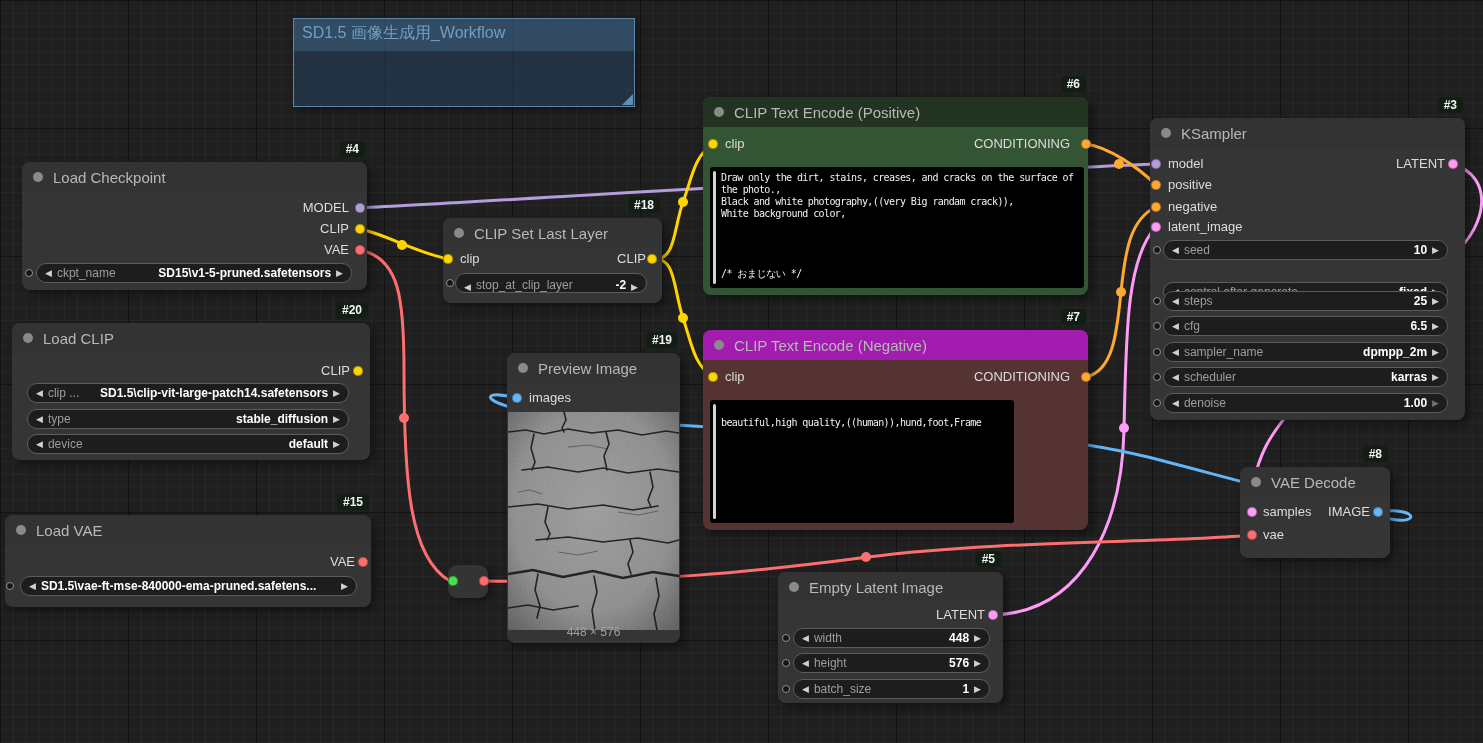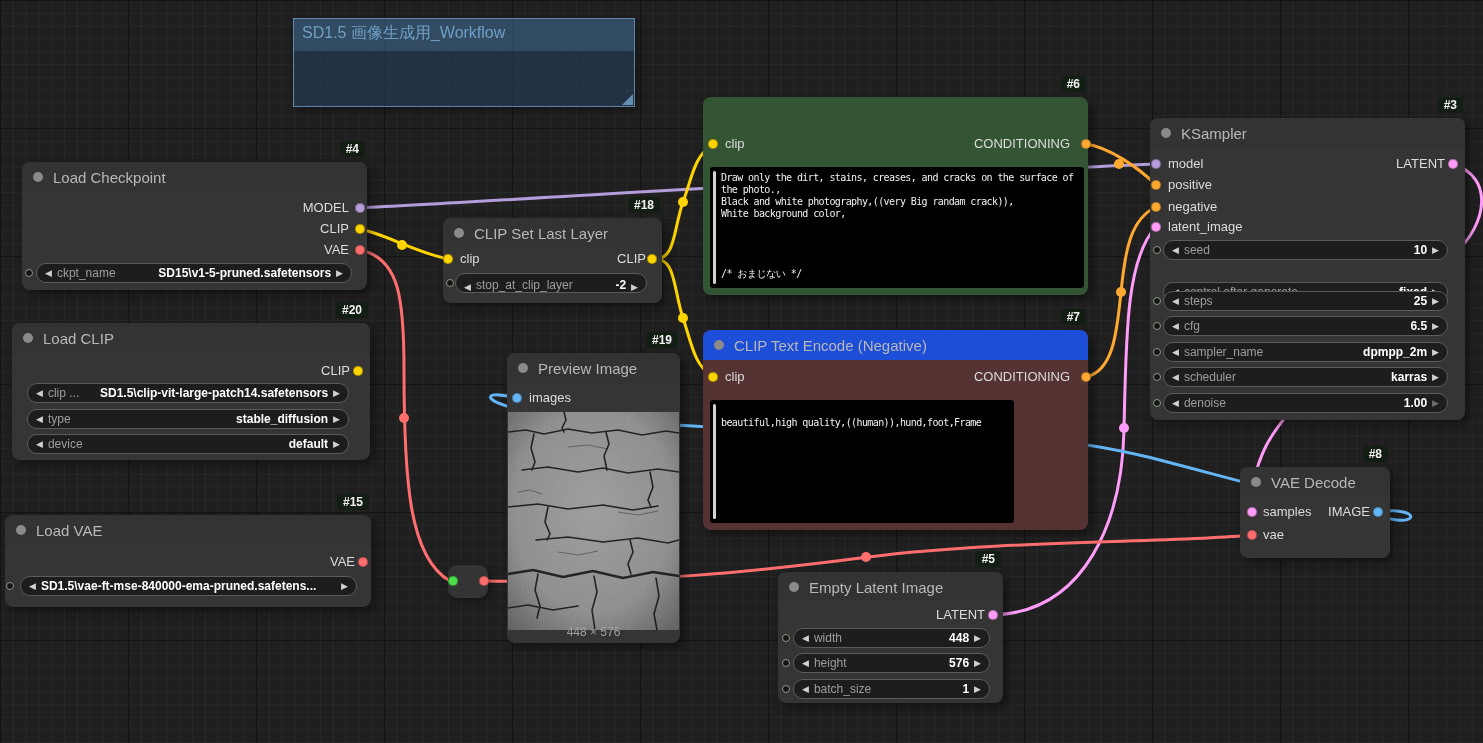--- a/index.html
+++ b/index.html
@@ -18,21 +18,21 @@
       linear-gradient(to bottom, rgba(255,255,255,.035) 1px, transparent 1px);
     background-size:128px 128px,128px 128px,12.8px 12.8px,12.8px 12.8px;
   }
   #wires{position:absolute;inset:0;z-index:1;}
   .node{
     position:absolute;background:#353535;border-radius:8px;z-index:2;
     box-shadow:4px 4px 10px rgba(0,0,0,.45);
   }
   .ntitle{position:absolute;left:0;top:0;right:0;height:30px;background:#333333;border-radius:8px 8px 0 0;}
   .green{background:#335533;} .green .ntitle{background:#223322;}
-  .red{background:#553333;} .red .ntitle{background:#1d4ed8;}
+  .red{background:#553333;} .red .ntitle{background:#a21caf;}
   .st{position:absolute;left:11px;top:10px;width:10px;height:10px;border-radius:50%;background:#8a8a8a;}
   .ntxt{position:absolute;left:31px;top:7px;font-size:15px;color:#b8b8b8;white-space:nowrap;}
   .badge{
     position:absolute;top:-21px;right:2px;background:rgba(17,30,19,.93);color:#f3f3f3;
     font-weight:bold;font-size:12px;padding:1px 6px;border-radius:4px;z-index:3;white-space:nowrap;
   }
   .dot{position:absolute;width:10px;height:10px;border-radius:50%;box-shadow:inset 0 0 0 1px rgba(0,0,0,.3);}
   .slotL{position:absolute;font-size:13px;color:#dcdcdc;line-height:16px;white-space:nowrap;}
   .slotR{position:absolute;font-size:13px;color:#dcdcdc;line-height:16px;text-align:right;white-space:nowrap;}
   .pill{
@@ -232,20 +232,24 @@
       <path d="M110,100 L130,103 150,99"></path>
       <path d="M50,140 L70,143 90,139"></path>
       <path d="M10,80 L22,78 34,82"></path>
     </g>
   </svg>
   <div class="caption">448 × 576</div>
 </div>
 
 <div class="node green" style="left:703px;top:97px;width:385px;height:198px;">
   <div class="badge">#6</div>
+  <div class="ntitle">
+    <div class="st"></div>
+    <span class="ntxt">CLIP Text Encode (Positive)</span>
+  </div>
   <div class="dot" style="left:5px;top:42px;background:#ffd500;"></div>
   <div class="slotL" style="left:22px;top:39px;">clip</div>
   <div class="dot" style="left:378px;top:42px;background:#ffa931;"></div>
   <div class="slotR" style="right:18px;top:39px;">CONDITIONING</div>
   <div class="tbox" style="left:7px;top:70px;width:374px;height:121px;">Draw only the dirt, stains, creases, and cracks on the surface of
 the photo.,
 Black and white photography,((very Big randam crack)),
 White background color,
 
 

